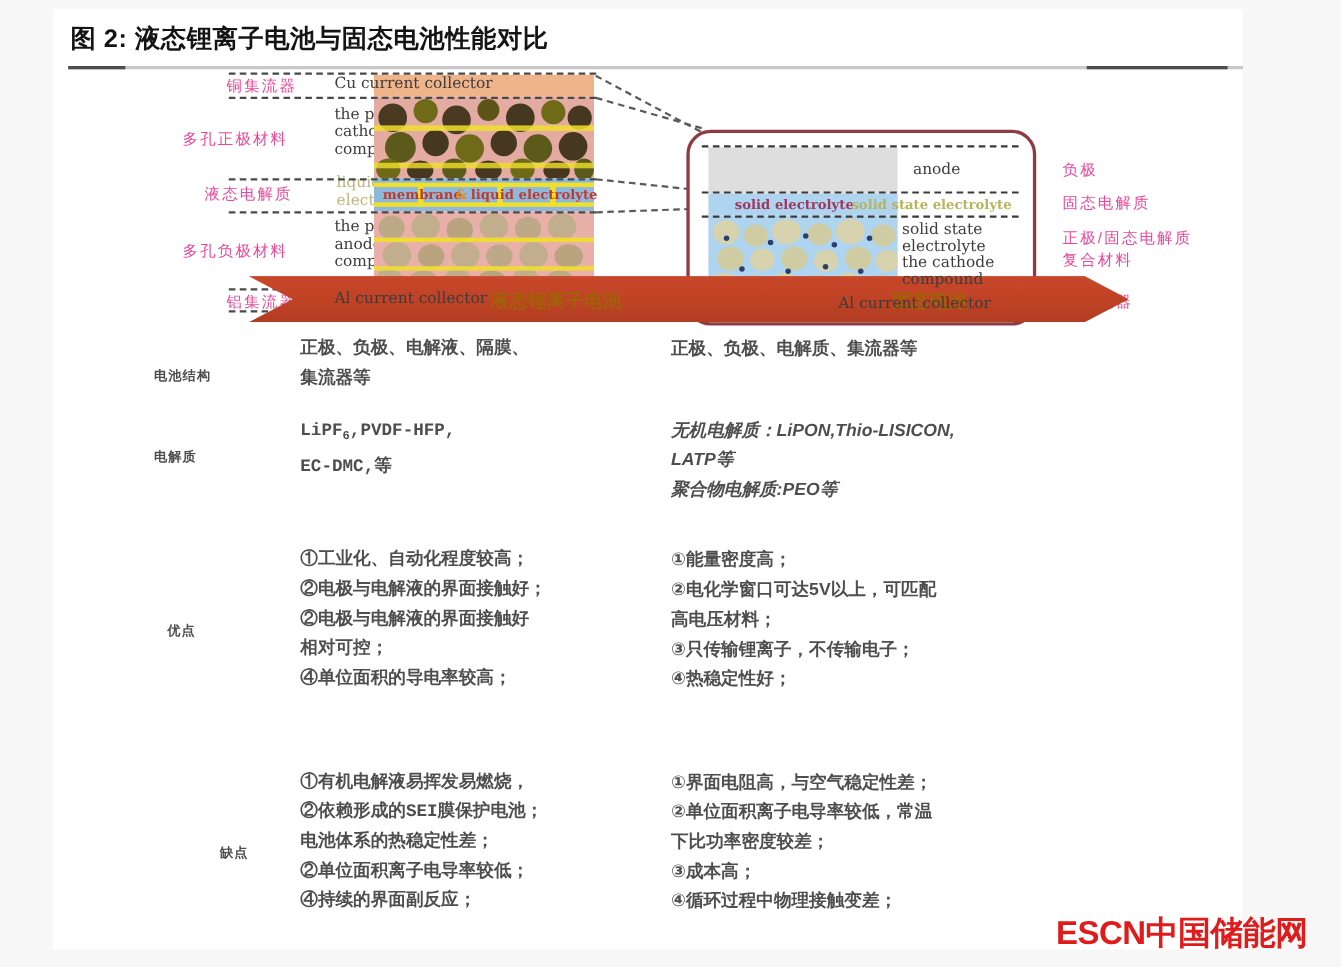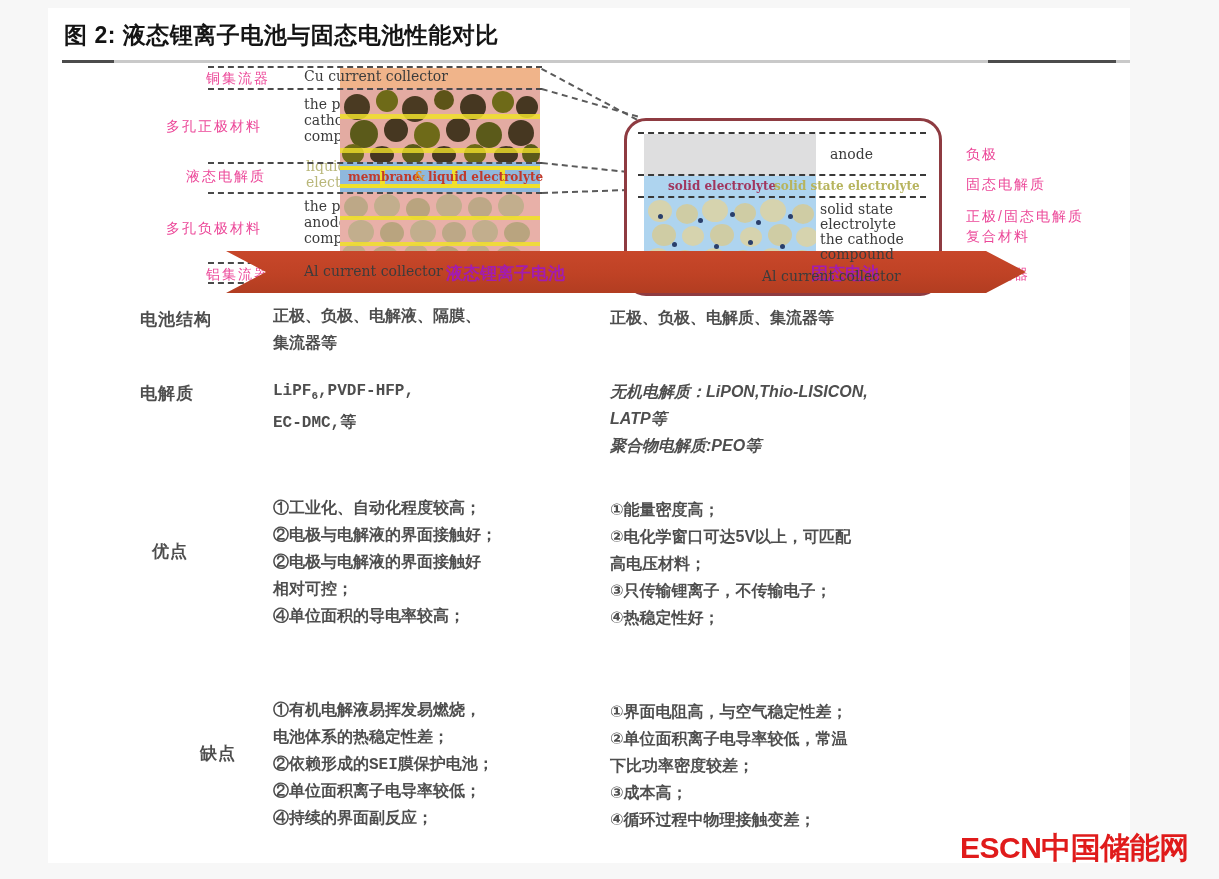--- a/index.html
+++ b/index.html
@@ -43,28 +43,28 @@
   .r-sel{position:absolute;left:596px;top:120px;width:172px;height:20px;background:#aed4ef;}
   .r-comp{position:absolute;left:596px;top:140px;width:172px;height:74px;background:#aed4ef;overflow:hidden;}
   .r-al{position:absolute;left:596px;top:214px;width:172px;height:14px;background:#9a9aa2;}
   .rdash{position:absolute;left:590px;width:288px;border-top:2px dashed #3a3a3a;}
 
   .conn{position:absolute;border-top:2px dashed #5a5a5a;transform-origin:0 0;}
 
   
   .banner{position:absolute;left:178px;top:243px;width:800px;height:42px;background:linear-gradient(180deg,#c8472a 0%,#bf4225 55%,#b23d21 100%);
     clip-path:polygon(0 0, 760px 0, 800px 21px, 760px 42px, 0 42px, 40px 21px);}
-  .banner-t{position:absolute;top:254px;font-size:17px;font-weight:bold;color:#a21caf;white-space:nowrap;}
+  .banner-t{position:absolute;top:254px;font-size:17px;font-weight:bold;color:#a16207;white-space:nowrap;}
   .bt1{left:398px;}
   .bt2{left:763px;}
 
   
   .tbl{position:absolute;left:0;top:288px;width:1082px;}
   .row{position:relative;}
-  .rlabel{position:absolute;font-size:17px;font-weight:bold;color:#4e4e4e;white-space:nowrap;letter-spacing:1px;}
+  .rlabel{position:absolute;font-size:12px;font-weight:bold;color:#4e4e4e;white-space:nowrap;letter-spacing:1px;margin-top:25px;}
   .c1{position:absolute;left:225px;width:330px;font-size:16px;font-weight:bold;color:#4e4e4e;line-height:27px;font-family:Liberation Mono, monospace;}
   .c2{position:absolute;left:562px;width:400px;font-size:16px;font-weight:bold;color:#4e4e4e;line-height:27px;}
   .c1 div,.c2 div{white-space:nowrap;}
   sub{font-size:11px;}
 
   
   .logo{position:absolute;left:960px;top:828px;font-size:30px;font-weight:bold;color:#e01b1b;white-space:nowrap;letter-spacing:-0.5px;}
 </style>
 </head>
 <body>
@@ -269,22 +269,22 @@
         <div>高电压材料；</div>
         <div>③只传输锂离子，不传输电子；</div>
         <div>④热稳定性好；</div>
       </div>
     </div>
 
     <div class="row" style="height:180px;">
       <div class="rlabel" style="left:104px;top:76px;padding-left:48px;">缺点</div>
       <div class="c1" style="top:32px;">
         <div>①有机电解液易挥发易燃烧，</div>
+        <div>②依赖形成的SEI膜保护电池；</div>
         <div>电池体系的热稳定性差；</div>
-        <div>②依赖形成的SEI膜保护电池；</div>
         <div>②单位面积离子电导率较低；</div>
         <div>④持续的界面副反应；</div>
       </div>
       <div class="c2" style="top:32px;">
         <div>①界面电阻高，与空气稳定性差；</div>
         <div>②单位面积离子电导率较低，常温</div>
         <div>下比功率密度较差；</div>
         <div>③成本高；</div>
         <div>④循环过程中物理接触变差；</div>
       </div>

